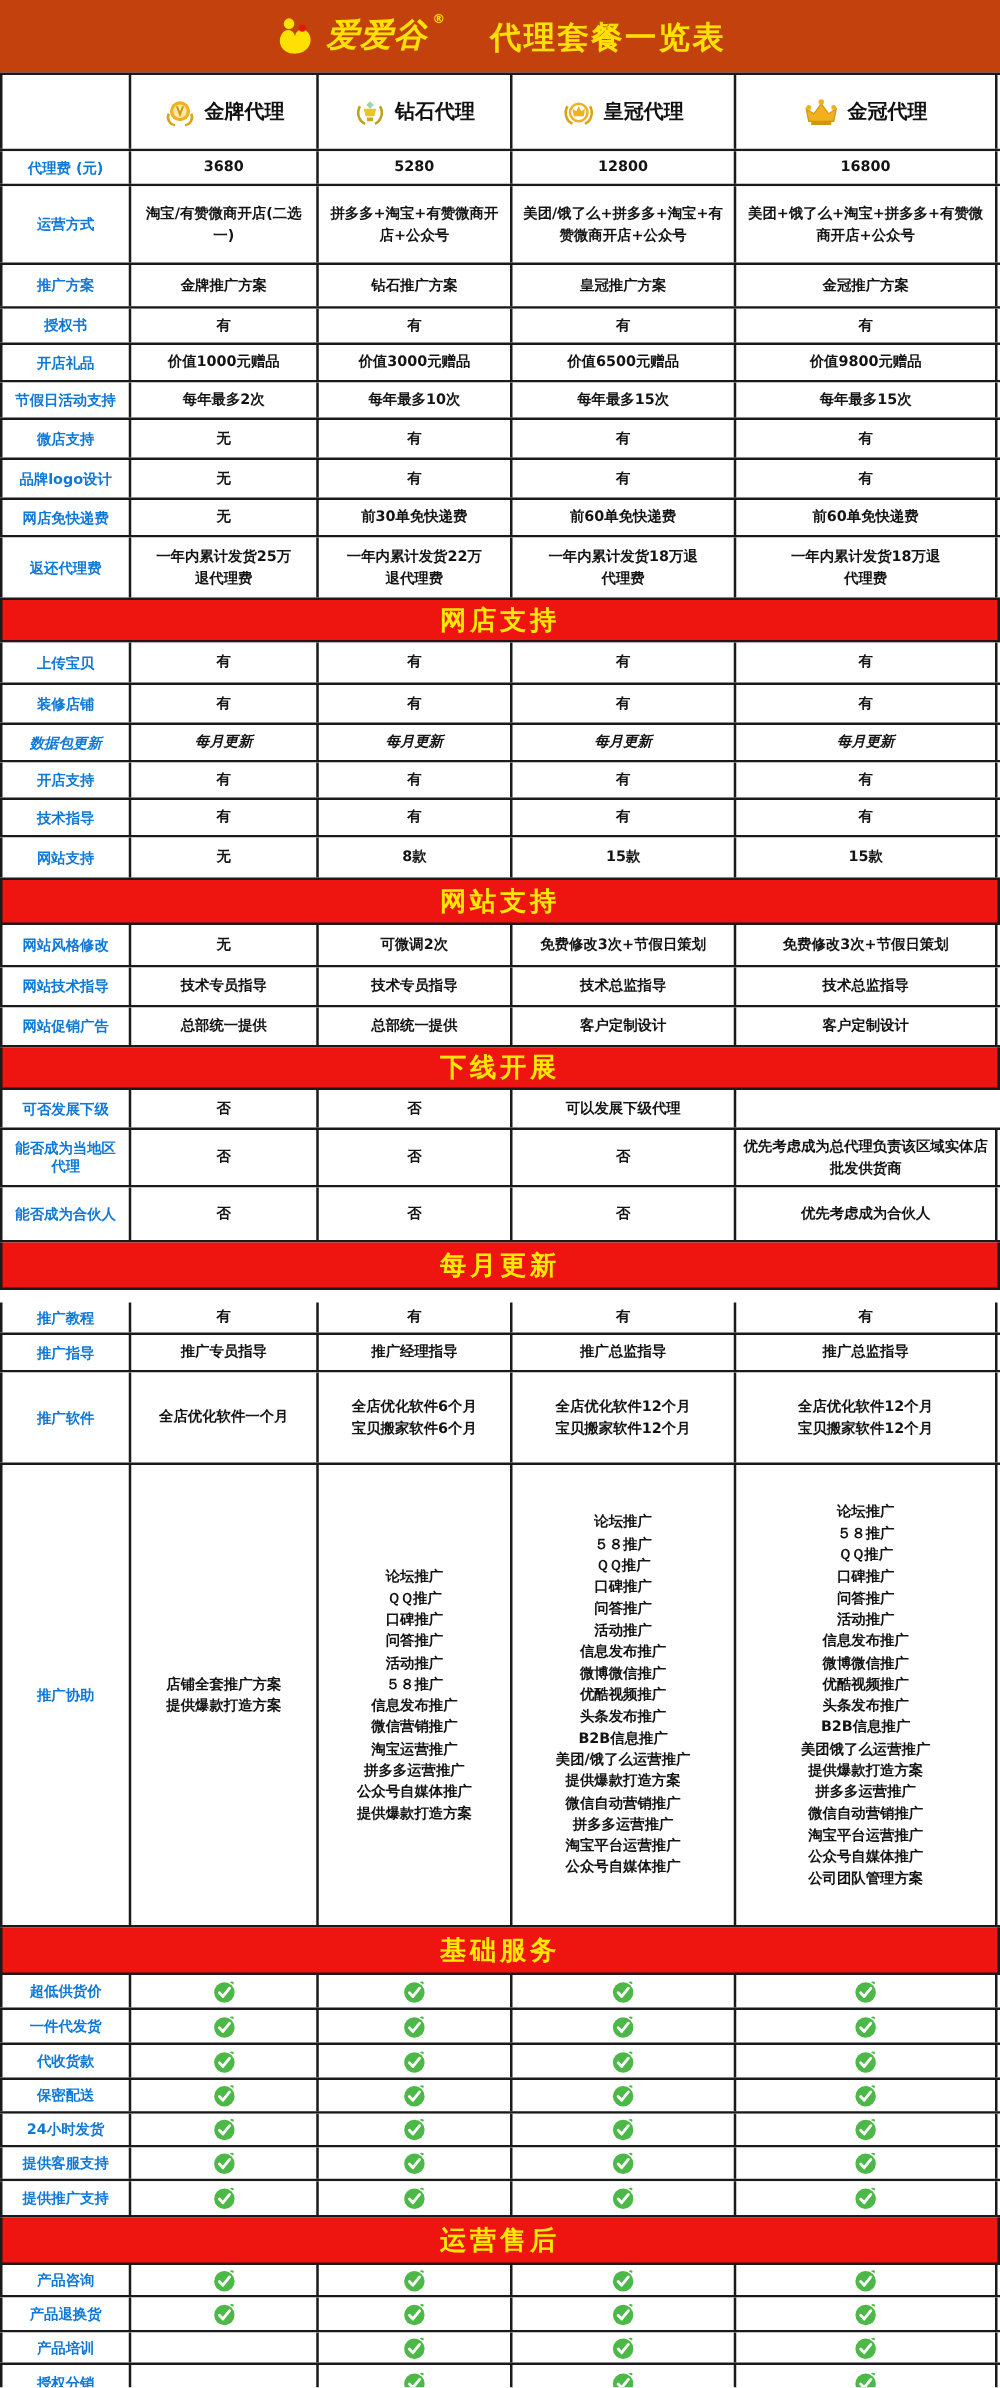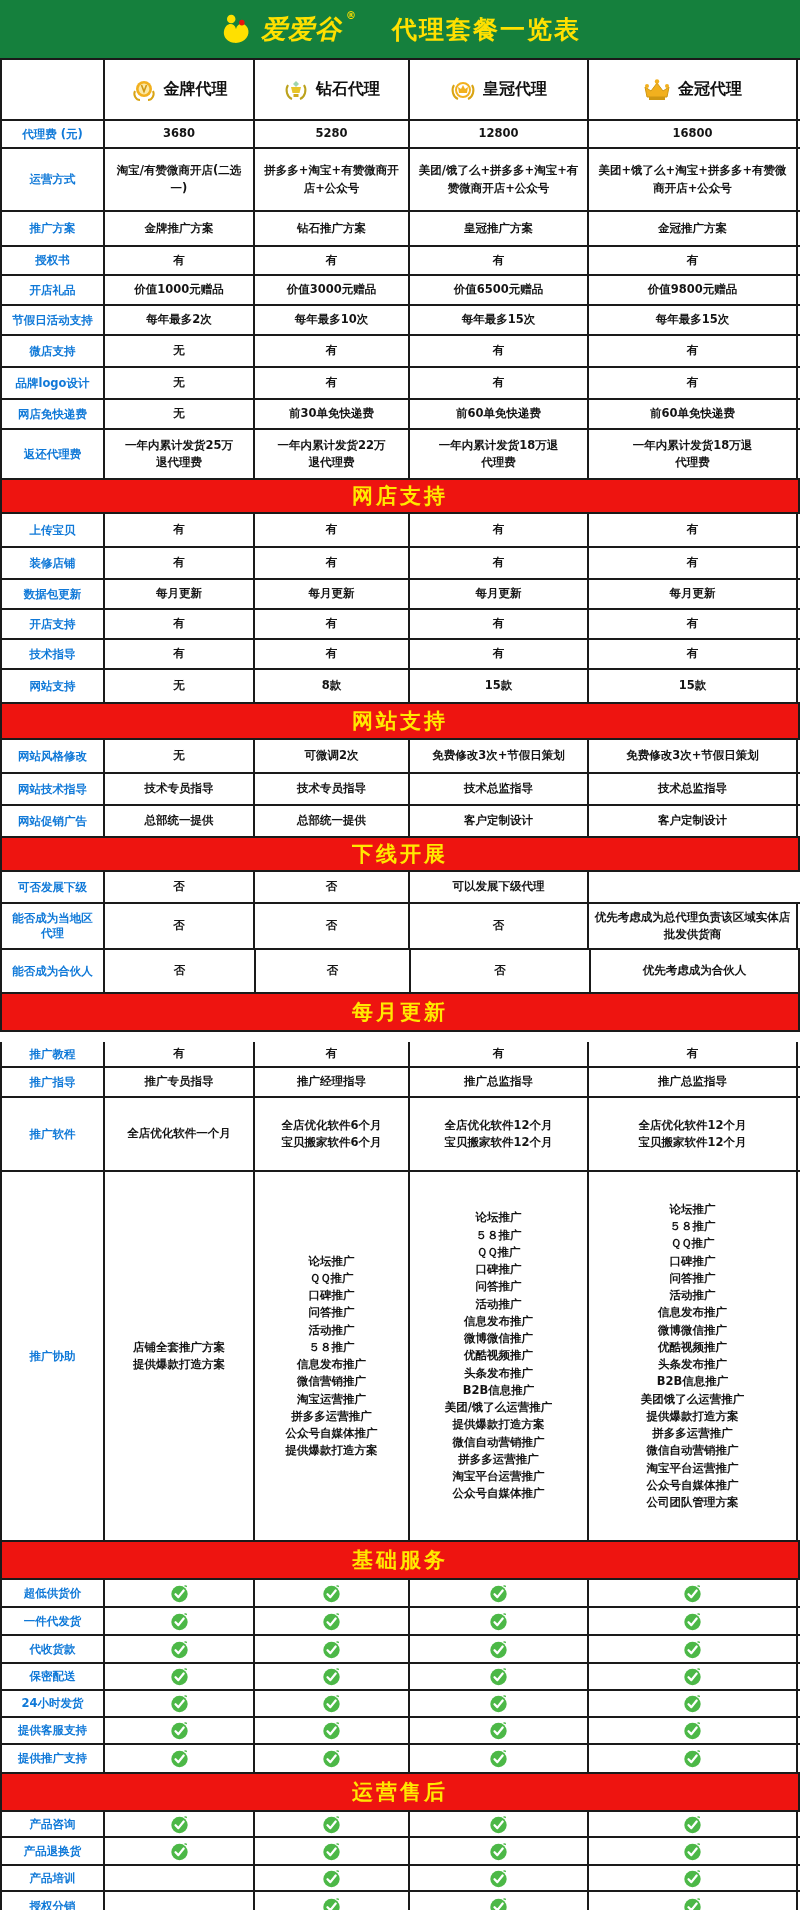--- a/index.html
+++ b/index.html
@@ -1,20 +1,20 @@
 <!DOCTYPE html>
 <html><head>
 <meta charset="utf-8">
 <style>
   html,body{margin:0;padding:0;background:#ffffff;}
   body{font-family:"DejaVu Sans","Liberation Sans",sans-serif;}
   .page{width:800px;height:1910px;background:#fff;overflow:hidden;box-sizing:border-box;}
 
   
-  .titlebar{height:58px;background:#15803d;display:flex;align-items:center;justify-content:center;gap:8px;}
+  .titlebar{height:58px;background:#c2410c;display:flex;align-items:center;justify-content:center;gap:8px;}
   .logo svg{display:block;}
   .brand{color:#ffe000;font-size:26px;font-weight:bold;font-style:italic;letter-spacing:1px;line-height:1;}
   .reg{color:#ffe000;font-size:10px;font-weight:bold;align-self:flex-start;margin-top:10px;margin-left:-4px;}
   .title{color:#ffe000;font-size:25px;font-weight:bold;margin:0 0 0 28px;letter-spacing:2px;line-height:1;}
 
   
   .grid{width:800px;border-top:2px solid #1a1a1a;box-sizing:border-box;}
   .row{display:flex;border-bottom:2px solid #1a1a1a;box-sizing:border-box;align-items:stretch;background:#fff;}
   .cell{border-right:2px solid #1a1a1a;box-sizing:border-box;display:flex;align-items:center;justify-content:center;
         text-align:center;padding:2px 5px;white-space:pre-line;}
@@ -199,21 +199,21 @@
     <div class="cell c3 val">有</div>
     <div class="cell c4 val">有</div>
   </div>
       <div class="row" style="min-height: 32px;">
     <div class="cell c0 label-cell">装修店铺</div>
     <div class="cell c1 val">有</div>
     <div class="cell c2 val">有</div>
     <div class="cell c3 val">有</div>
     <div class="cell c4 val">有</div>
   </div>
-      <div class="row" style="min-height: 30px;">
+      <div class="row" style="min-height: 30px; font-style: italic;">
     <div class="cell c0 label-cell">数据包更新</div>
     <div class="cell c1 val">每月更新</div>
     <div class="cell c2 val">每月更新</div>
     <div class="cell c3 val">每月更新</div>
     <div class="cell c4 val">每月更新</div>
   </div>
       <div class="row" style="min-height: 30px;">
     <div class="cell c0 label-cell">开店支持</div>
     <div class="cell c1 val">有</div>
     <div class="cell c2 val">有</div>
@@ -267,21 +267,21 @@
     <div class="cell c2 val">否</div>
     <div class="cell c3 val">可以发展下级代理</div>
   </div>
       <div class="row" style="min-height: 46px;">
     <div class="cell c0 label-cell">能否成为当地区代理</div>
     <div class="cell c1 val">否</div>
     <div class="cell c2 val">否</div>
     <div class="cell c3 val">否</div>
     <div class="cell c4 val">优先考虑成为总代理负责该区域实体店批发供货商</div>
   </div>
-      <div class="row" style="min-height: 44px; justify-content: space-between;">
+      <div class="row" style="min-height: 44px;">
     <div class="cell c0 label-cell">能否成为合伙人</div>
     <div class="cell c1 val">否</div>
     <div class="cell c2 val">否</div>
     <div class="cell c3 val">否</div>
     <div class="cell c4 val">优先考虑成为合伙人</div>
   </div>
       <div class="band" style="height: 38px;">
     <span>每月更新</span>
   </div>
       <div class="row" style="min-height: 26px; margin-top: 10px;">

